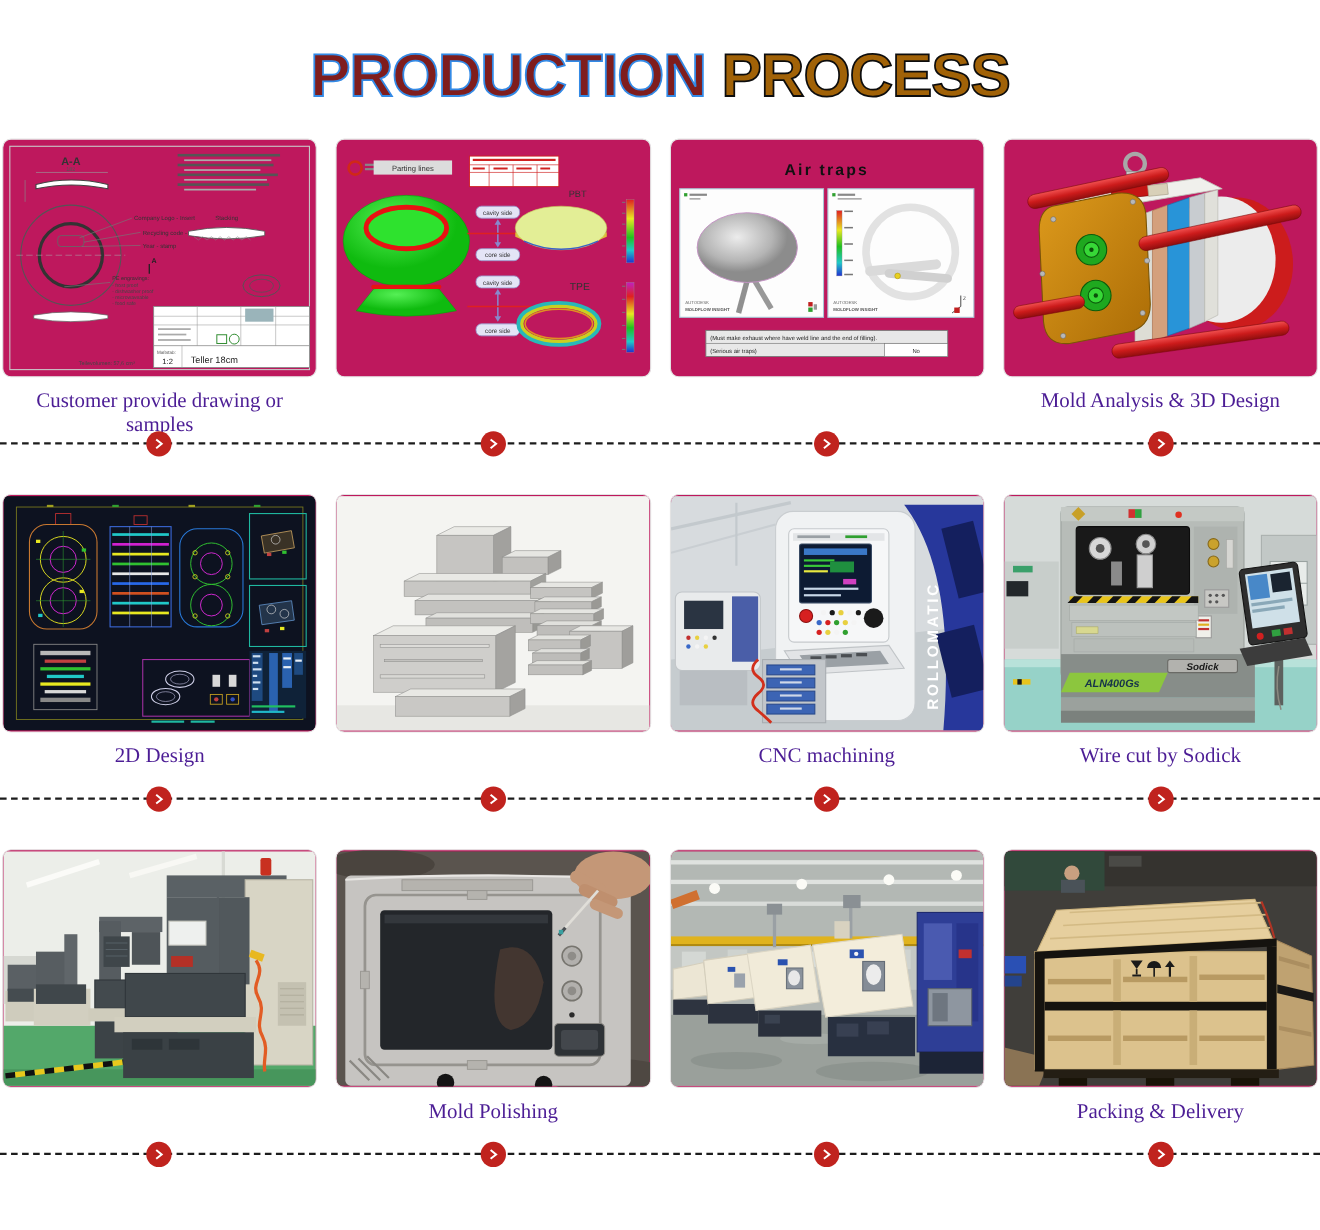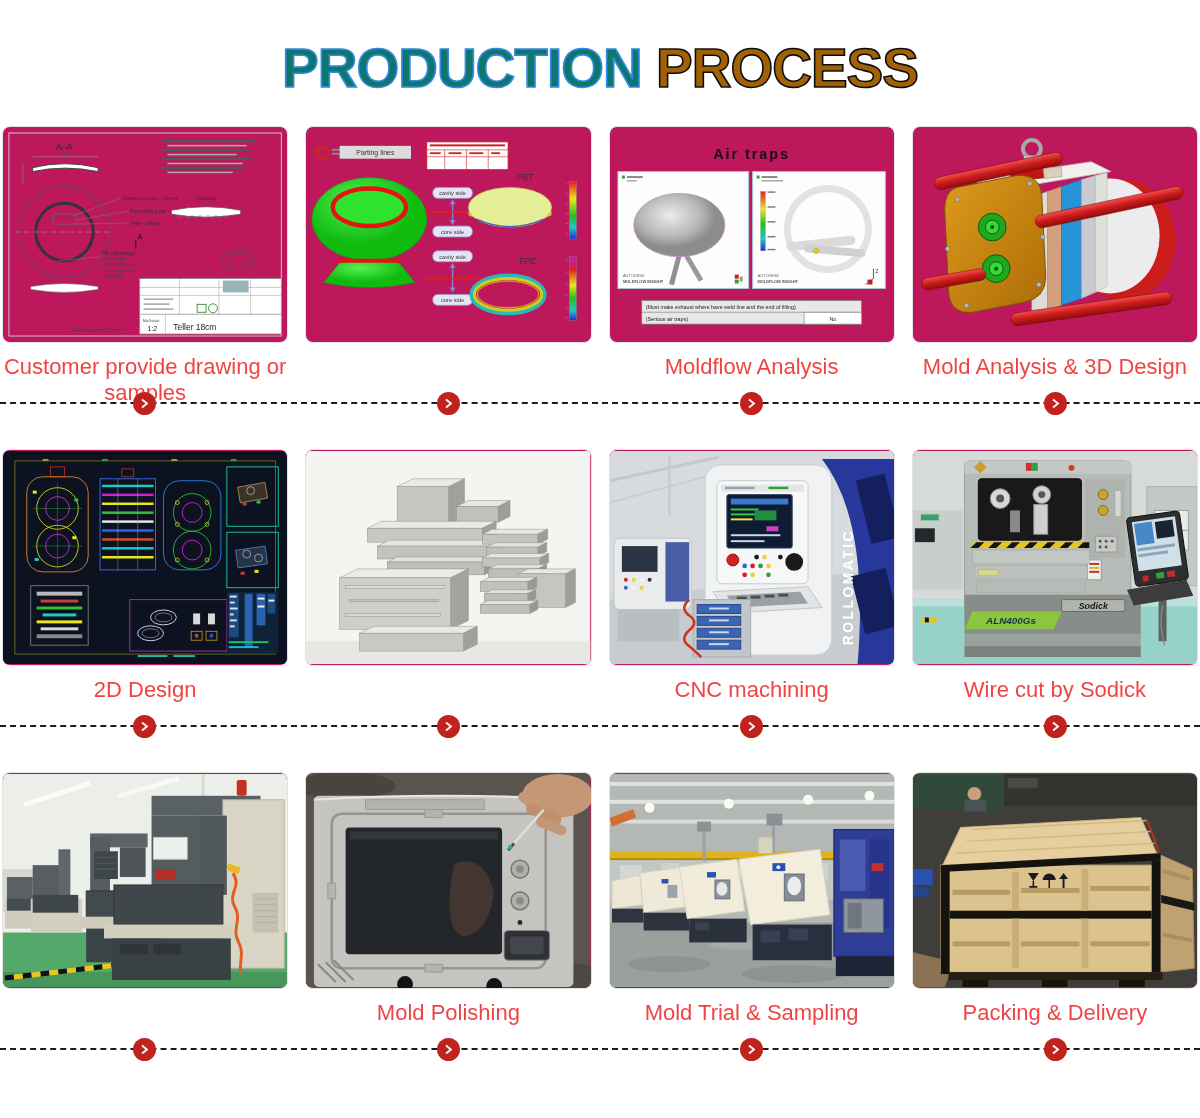--- a/index.html
+++ b/index.html
@@ -1,23 +1,23 @@
 <!DOCTYPE html>
 <html><head>
 <meta charset="utf-8">
 <style>
   html,body{margin:0;padding:0;}
   body{width:1200px;height:1118px;background:#fff;font-family:"Liberation Sans",sans-serif;overflow:hidden;}
   .title{margin:40px 0 28px 0;text-align:center;font-size:55px;line-height:1.05;font-weight:bold;letter-spacing:-1px;-webkit-text-stroke:1.6px;}
-  .title .t-blue{color:#0f766e;-webkit-text-stroke-color:#338ae6;}
+  .title .t-blue{color:#7f1d1d;-webkit-text-stroke-color:#338ae6;}
   .title .t-black{color:#a16207;-webkit-text-stroke-color:#0d0d0d;}
   .grid{display:grid;grid-template-columns:repeat(4,1fr);column-gap:17px;padding:0 2px;}
   .imgbox{height:215px;border-radius:8px;overflow:hidden;border:1px solid #e3e3e3;background:#be185d;}
   .imgbox svg{display:block;width:100%;height:100%;}
-  .caption{margin-top:11px;height:22px;text-align:center;font-size:22px;color:#ef4444;}
+  .caption{margin-top:11px;height:22px;text-align:center;font-size:19px;color:#4c1d95;font-family:Liberation Serif, serif;}
   .connector{position:relative;height:73px;}
   .connector .dash{position:absolute;left:0;right:0;top:26px;border-top:2px dashed #1c1c1c;}
   .arrow{position:absolute;top:16px;width:23px;height:23px;border-radius:50%;background:#c0231e;display:flex;align-items:center;justify-content:center;}
   .a1{left:133px;}.a2{left:437px;}.a3{left:740px;}.a4{left:1044px;}
   svg text{font-family:"Liberation Sans",sans-serif;}
 </style>
 </head>
 <body>
 
 <h1 class="title"><span class="t-blue">PRODUCTION</span><span> </span><span class="t-black">PROCESS</span></h1>
@@ -229,21 +229,20 @@
         <text x="268" y="146" font-size="4.5" fill="#333">Z</text>
         <rect x="260" y="153" width="5" height="5" fill="#c02020"></rect>
         <rect x="32" y="174" width="222" height="24" fill="#e8e8e8" stroke="#777" stroke-width="0.8"></rect>
         <line x1="32" y1="186" x2="254" y2="186" stroke="#777" stroke-width="0.6"></line>
         <rect x="196" y="186" width="58" height="12" fill="#fff" stroke="#777" stroke-width="0.6"></rect>
         <text x="36" y="182.5" font-size="5.4" fill="#222">(Must make exhaust where have weld line and the end of filling).</text>
         <text x="36" y="194.5" font-size="5.4" fill="#222">(Serious air traps)</text>
         <text x="225" y="194.5" font-size="5.4" fill="#222" text-anchor="middle">No</text>
       </svg>
     </div>
-    <div class="caption">Moldflow Analysis</div>
   </div>
 
   <div class="card">
     <div class="imgbox">
       <svg viewBox="0 0 287 215">
         <defs>
           <linearGradient id="rg" x1="0" y1="0" x2="0" y2="1">
               <stop offset="0%" stop-color="#f25050"></stop>
               <stop offset="50%" stop-color="#cc1b1b"></stop>
               <stop offset="100%" stop-color="#8f0e0e"></stop>
@@ -834,21 +833,20 @@
           <rect x="180" y="156" width="20" height="12" fill="#384052"></rect>
         <rect x="226" y="56" width="61" height="128" fill="#2e3e96" stroke="#1e2a6e"></rect>
         <rect x="232" y="66" width="26" height="52" fill="#4a5ab0"></rect>
         <rect x="262" y="66" width="20" height="90" fill="#27348a"></rect>
         <rect x="236" y="126" width="40" height="34" fill="#8e96a0" stroke="#5c646e"></rect>
         <rect x="240" y="130" width="14" height="26" fill="#6e7680"></rect>
         <rect x="264" y="90" width="12" height="8" fill="#c23030"></rect>
         <rect x="228" y="184" width="59" height="20" fill="#1c2436"></rect>
       </svg>
     </div>
-    <div class="caption">Mold Trial &amp; Sampling</div>
   </div>
 
   <div class="card">
     <div class="imgbox">
       <svg viewBox="0 0 287 215">
         <rect width="287" height="215" fill="#403e3a"></rect>
         <rect width="287" height="32" fill="#35332f"></rect>
         <rect x="0" y="0" width="92" height="36" fill="#31493b"></rect>
         <circle cx="62" cy="20" r="7" fill="#c8a080"></circle>
         <rect x="52" y="26" width="22" height="12" fill="#4a5258"></rect>

